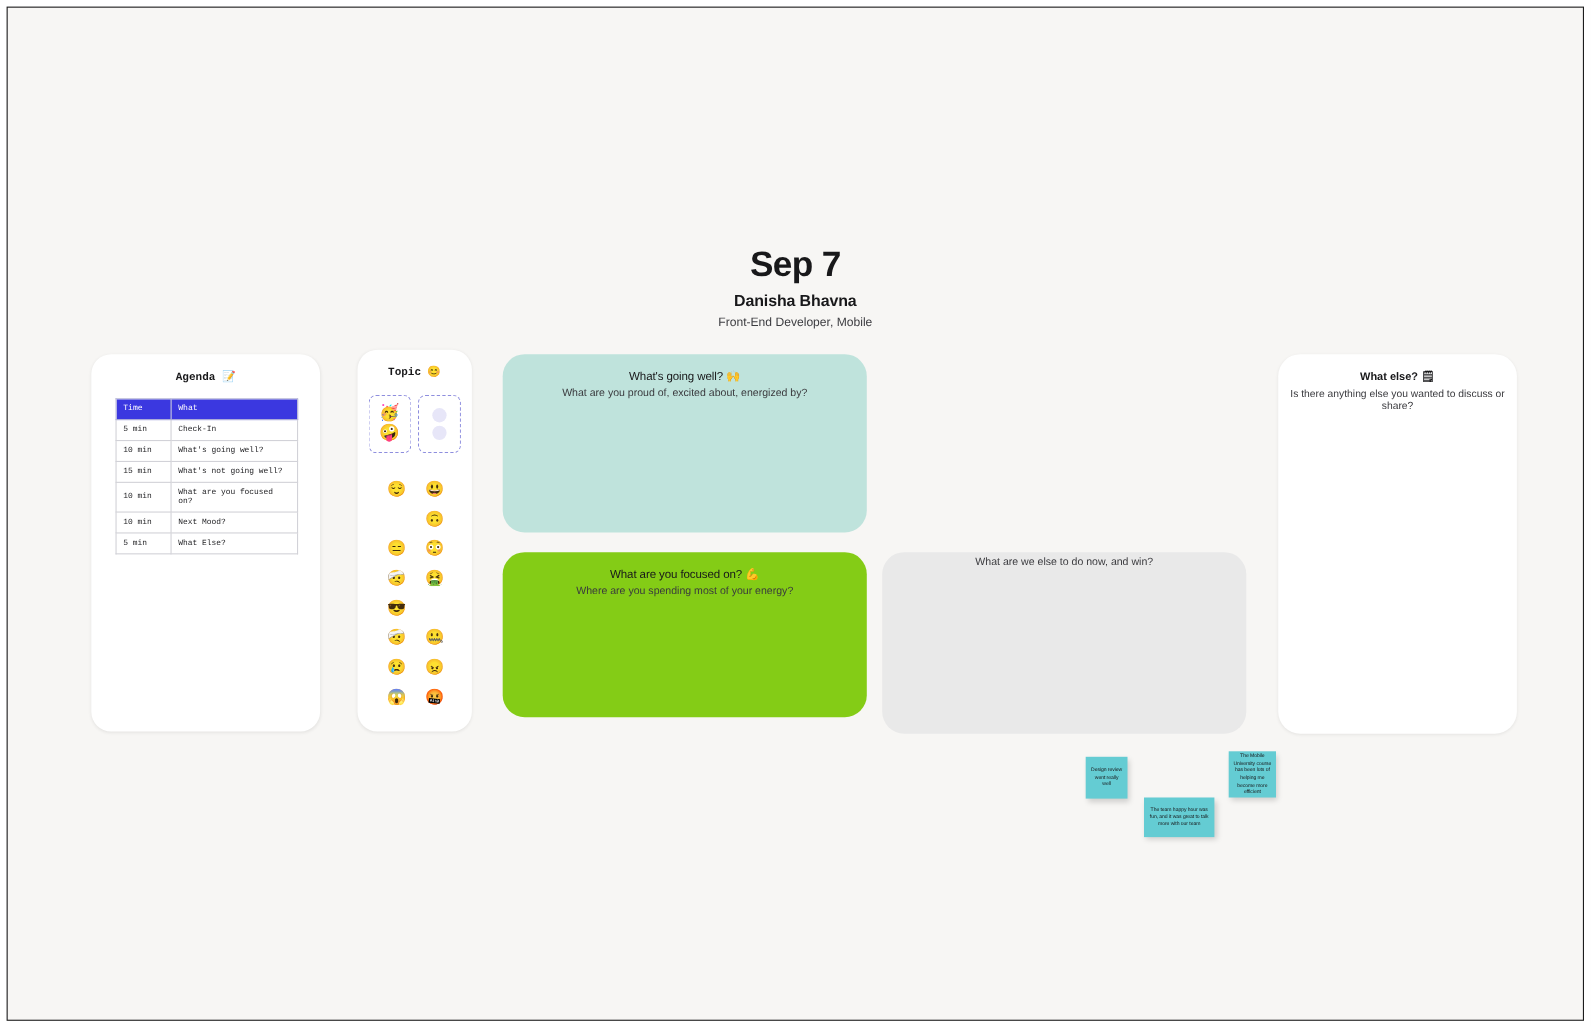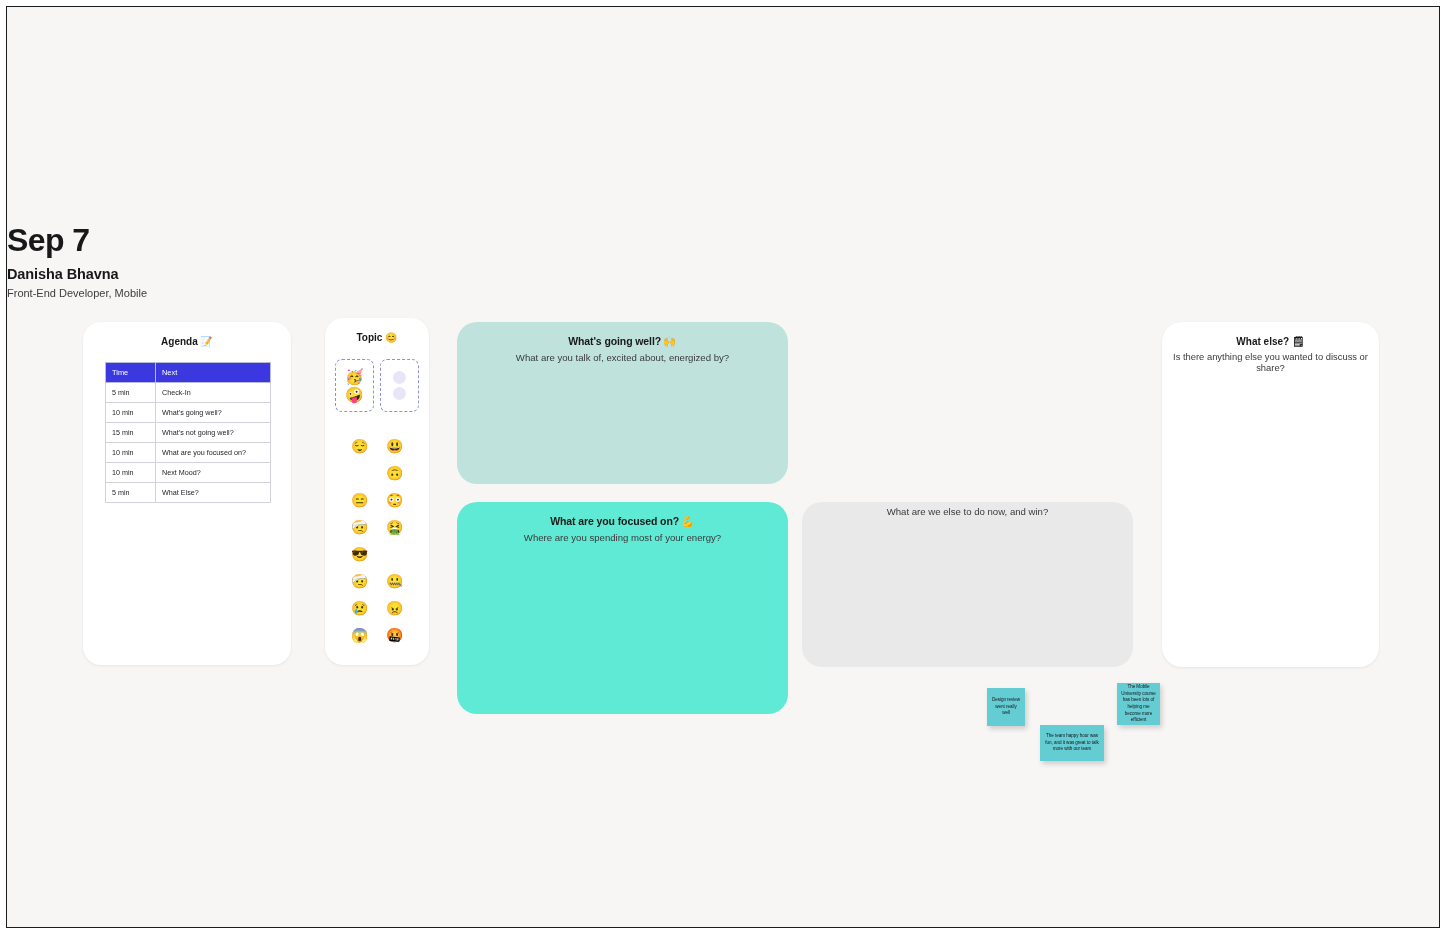--- a/index.html
+++ b/index.html
@@ -15,20 +15,21 @@
     width: 1434px; height: 922px;
     background: #f7f6f4;
     border: 1.5px solid #1c1c1c;
   }
 
   
   #board-header {
     position: absolute;
     left: 0; top: 215px;
     width: 100%;
+    text-align: center;
   }
   #board-date {
     font-size: 32px;
     font-weight: 800;
     letter-spacing: -0.6px;
     color: #18181a;
     line-height: 1.15;
   }
   #board-person {
     font-size: 14.5px;
@@ -43,29 +44,30 @@
     color: #3c3c40;
     margin-top: 5px;
   }
 
   
   .card {
     position: absolute;
     border-radius: 18px;
     background: #ffffff;
     box-shadow: 0 1px 3px rgba(0,0,0,0.07);
+    font-family: Liberation Mono, monospace;
   }
   .panel {
     position: absolute;
     border-radius: 20px;
   }
   .panel-title {
     text-align: center;
     font-size: 10.5px;
-    font-weight: 700;
+    font-weight: 400;
     color: #18181a;
     padding-top: 13px;
     letter-spacing: -0.1px;
   }
   .panel-sub {
     text-align: center;
     font-size: 9.6px;
     font-weight: 400;
     color: #3a3a3e;
     padding-top: 4px;
@@ -154,21 +156,21 @@
     text-align: center;
     font-size: 14px;
     line-height: 1;
     cursor: pointer;
   }
   .palette-cell.empty { visibility: hidden; }
 
   
   #panel-going-well   { left: 450px;  top: 315px; width: 331px; height: 162px; background: #bfe3dc; }
   #panel-not-going    { left: 795px;  top: 315px; width: 331px; height: 162px; background: #fbd9c2; }
-  #panel-focused      { left: 450px;  top: 495px; width: 331px; height: 212px; background: #5eead4; }
+  #panel-focused      { left: 450px;  top: 495px; width: 331px; height: 150px; background: #84cc16; }
   #panel-next-steps   { left: 795px;  top: 495px; width: 331px; height: 165px; background: #e9e9e9; }
   #panel-what-else    { left: 1155px; top: 315px; width: 217px; height: 345px; background: #ffffff;
                         box-shadow: 0 1px 3px rgba(0,0,0,0.07); }
 
   
   .note {
     position: absolute;
     box-shadow: 2px 3px 5px rgba(0,0,0,0.17);
     display: flex;
     align-items: center;
@@ -201,21 +203,21 @@
   <div id="agenda-card" class="card">
     <div class="card-title">Agenda 📝</div>
     <table id="agenda-table">
       <colgroup>
           <col class="c-time">
           <col>
         </colgroup>
       <thead>
         <tr>
           <th>Time</th>
-          <th>Next</th>
+          <th>What</th>
         </tr>
       </thead>
       <tbody id="agenda-body">
           <tr>
             <td>5 min</td>
             <td>Check-In</td>
           </tr>
           <tr>
             <td>10 min</td>
             <td>What's going well?</td>
@@ -283,21 +285,21 @@
         </div>
         <div class="palette-row">
           <span class="palette-cell">😱</span>
           <span class="palette-cell">🤬</span>
         </div>
       </div>
   </div>
 
   <div id="panel-going-well" class="panel">
     <div class="panel-title">What's going well? 🙌</div>
-    <div class="panel-sub">What are you talk of, excited about, energized by?</div>
+    <div class="panel-sub">What are you proud of, excited about, energized by?</div>
     <div id="note-design-review" class="note teal">Design review went really well</div>
     <div id="note-happy-hour" class="note teal">The team happy hour was fun, and it was great to talk more with our team</div>
     <div id="note-mobile-uni" class="note teal">The Mobile University course has been lots of helping me become more efficient</div>
   </div>
 
 
   <div id="panel-focused" class="panel">
     <div class="panel-title">What are you focused on? 💪</div>
     <div class="panel-sub">Where are you spending most of your energy?</div>
 

